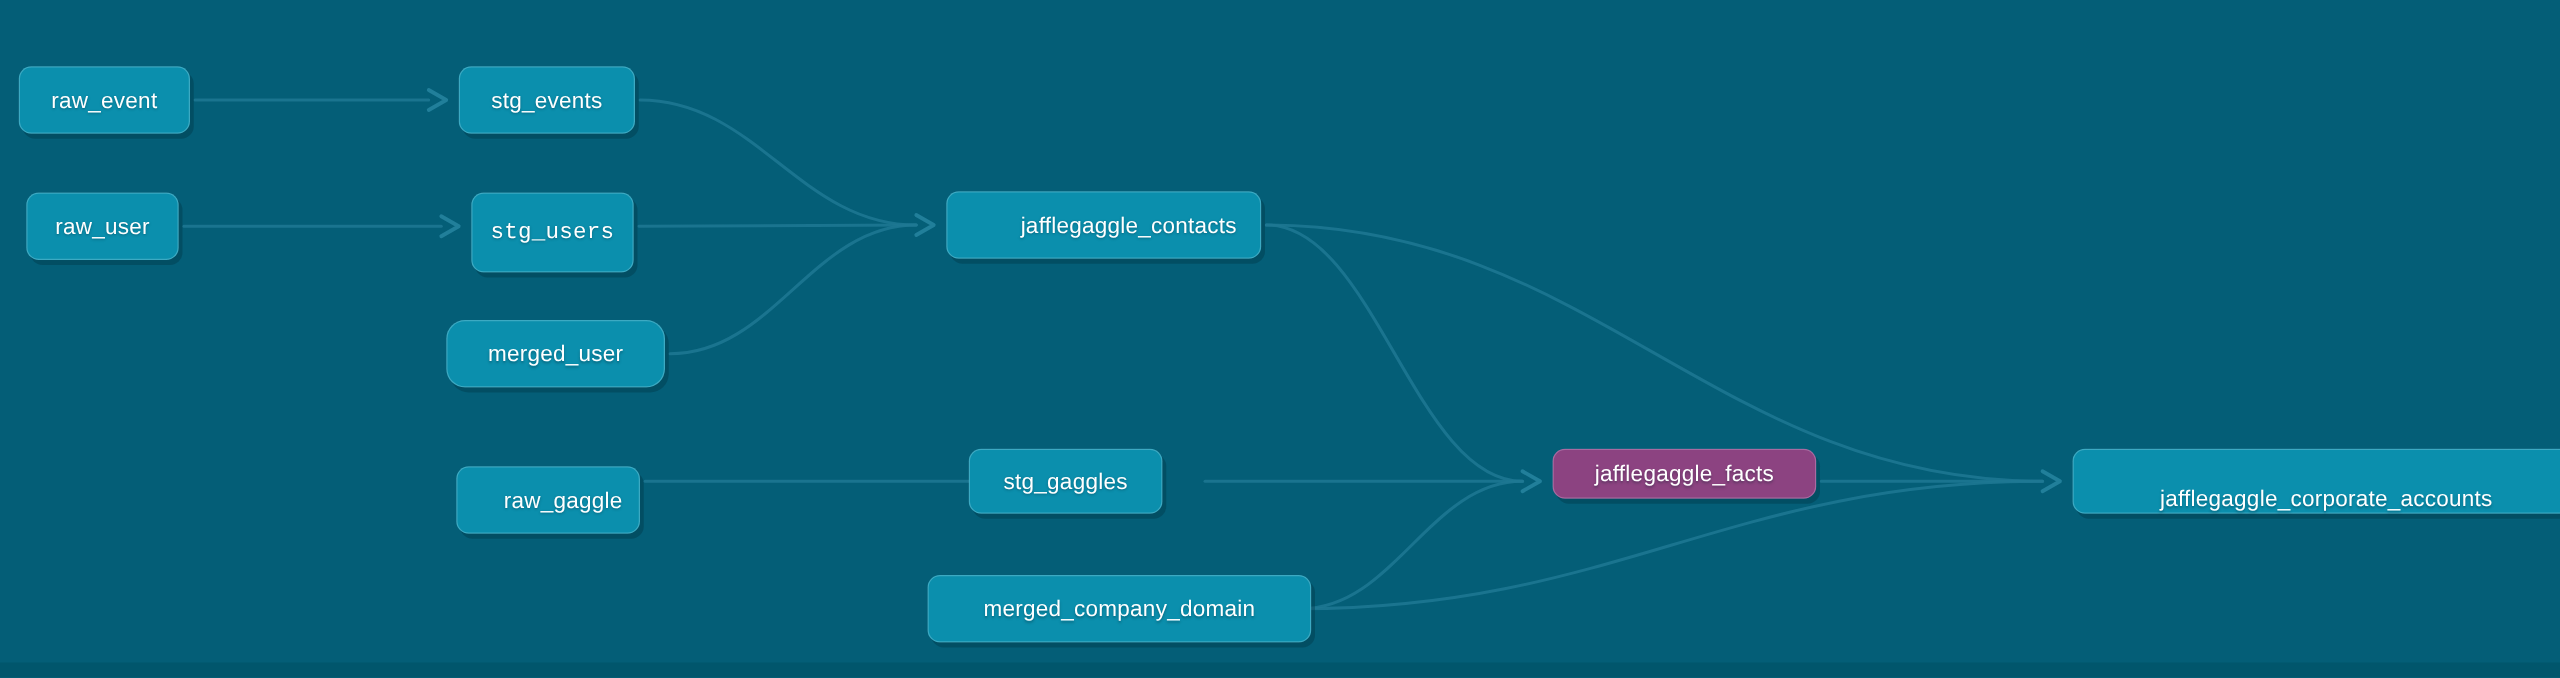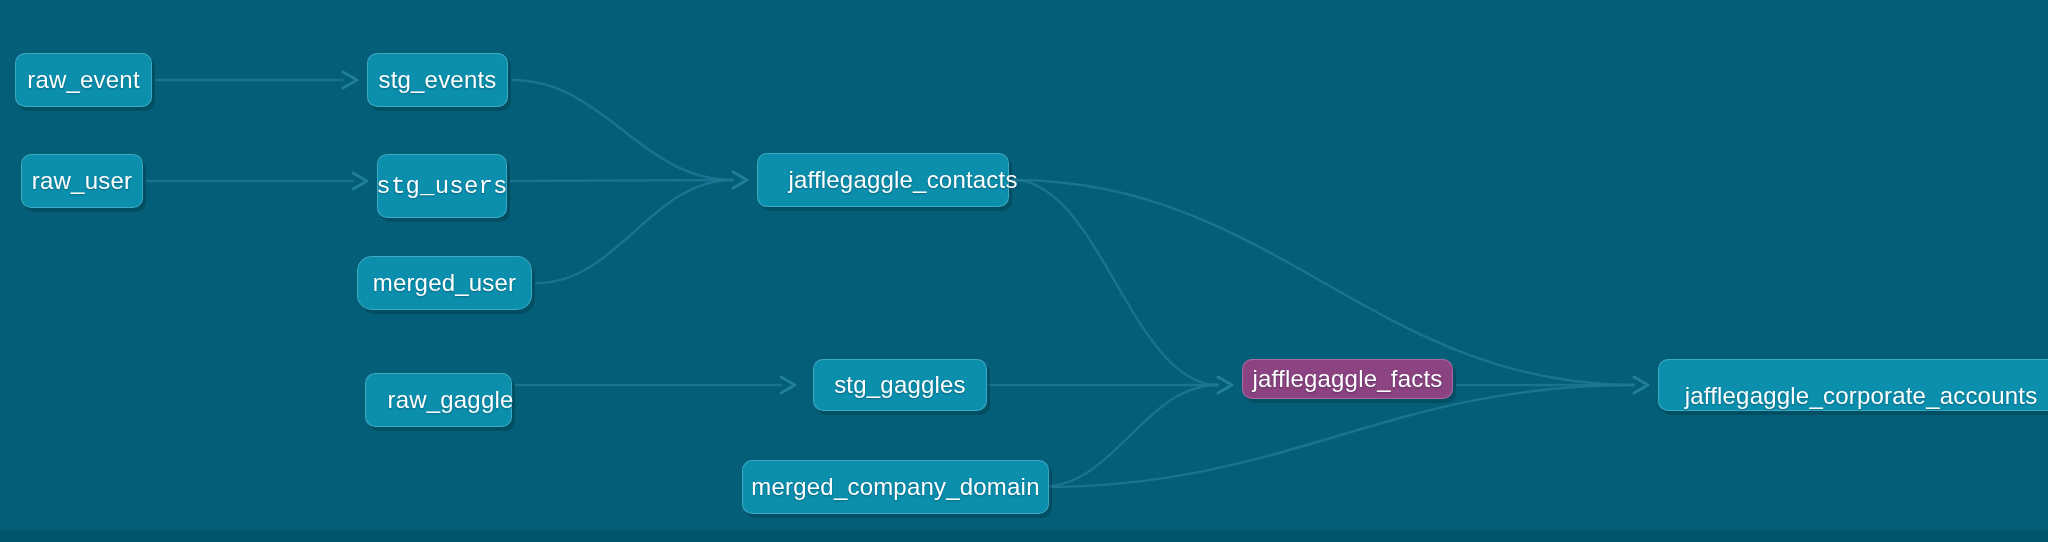--- a/index.html
+++ b/index.html
@@ -54,21 +54,21 @@
     box-shadow:3px 4px 0 rgba(1,52,68,0.38);
     cursor:pointer;
     white-space:nowrap;
   }
   .node.selected{
     background:var(--node-selected);
     border-color:rgba(240,200,235,0.30);
   }
   .node-label{
     color:var(--text);
-    font-size:24px;
+    font-size:18px;
     font-weight:400;
     letter-spacing:0.2px;
     text-shadow:0 1px 2px rgba(0,30,40,0.35);
   }
   .bottom-edge{
     position:absolute;
     left:0; bottom:0;
     width:2048px; height:12px;
     background:var(--bg-bottom);
   }
@@ -112,21 +112,21 @@
       </div>
       <div class="node" style="left: 357px; top: 256px; width: 175px; height: 54px; border-radius: 15px;">
         <span class="node-label">merged_user</span>
       </div>
       <div class="node" style="left: 757px; top: 153px; width: 252px; height: 54px; padding-left: 40px;">
         <span class="node-label">jafflegaggle_contacts</span>
       </div>
       <div class="node" style="left: 365px; top: 373px; width: 147px; height: 54px; padding-left: 24px;">
         <span class="node-label">raw_gaggle</span>
       </div>
-      <div class="node" style="left: 813px; top: 359px; width: 174px; height: 52px;">
+      <div class="node" style="left: 775px; top: 359px; width: 155px; height: 52px;">
         <span class="node-label">stg_gaggles</span>
       </div>
       <div class="node selected" style="left: 1242px; top: 359px; width: 211px; height: 40px; text-align: right;">
         <span class="node-label">jafflegaggle_facts</span>
       </div>
       <div class="node" style="left: 730px; top: 460px; width: 307px; height: 54px; margin-left: 12px;">
         <span class="node-label">merged_company_domain</span>
       </div>
       <div class="node" style="left: 1658px; top: 359px; width: 406px; height: 52px; align-items: flex-end;">
         <span class="node-label">jafflegaggle_corporate_accounts</span>

